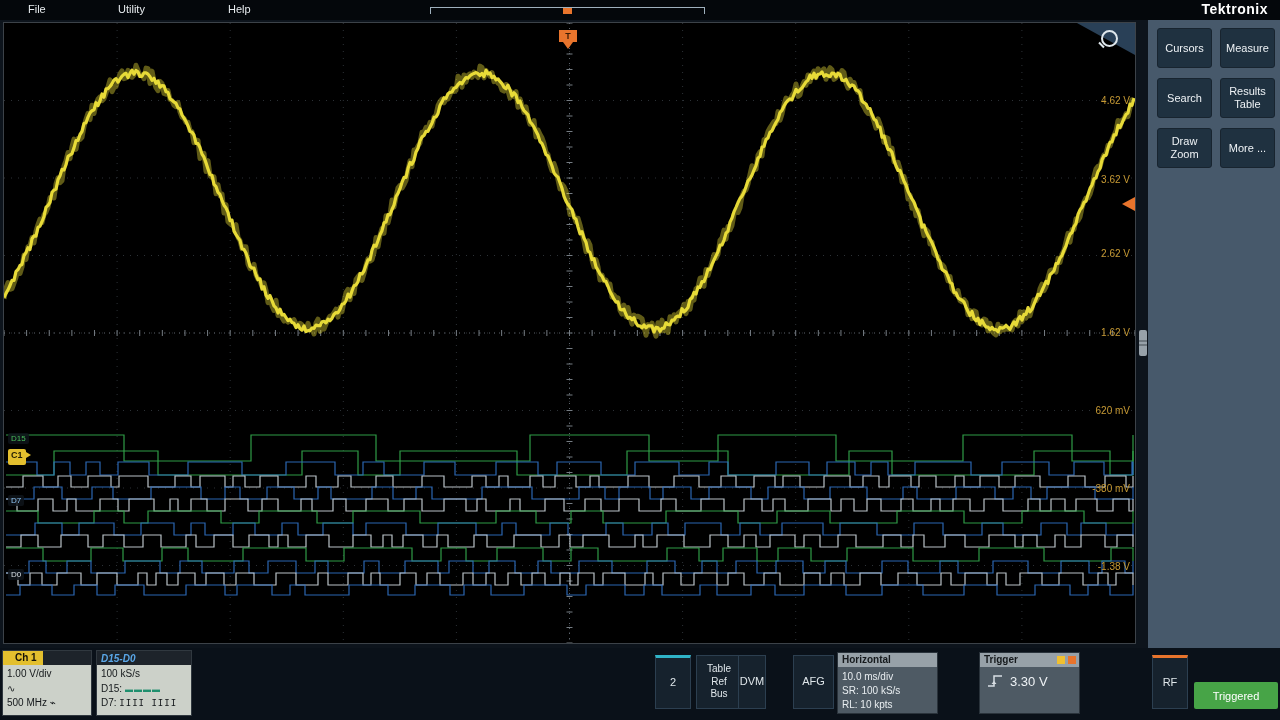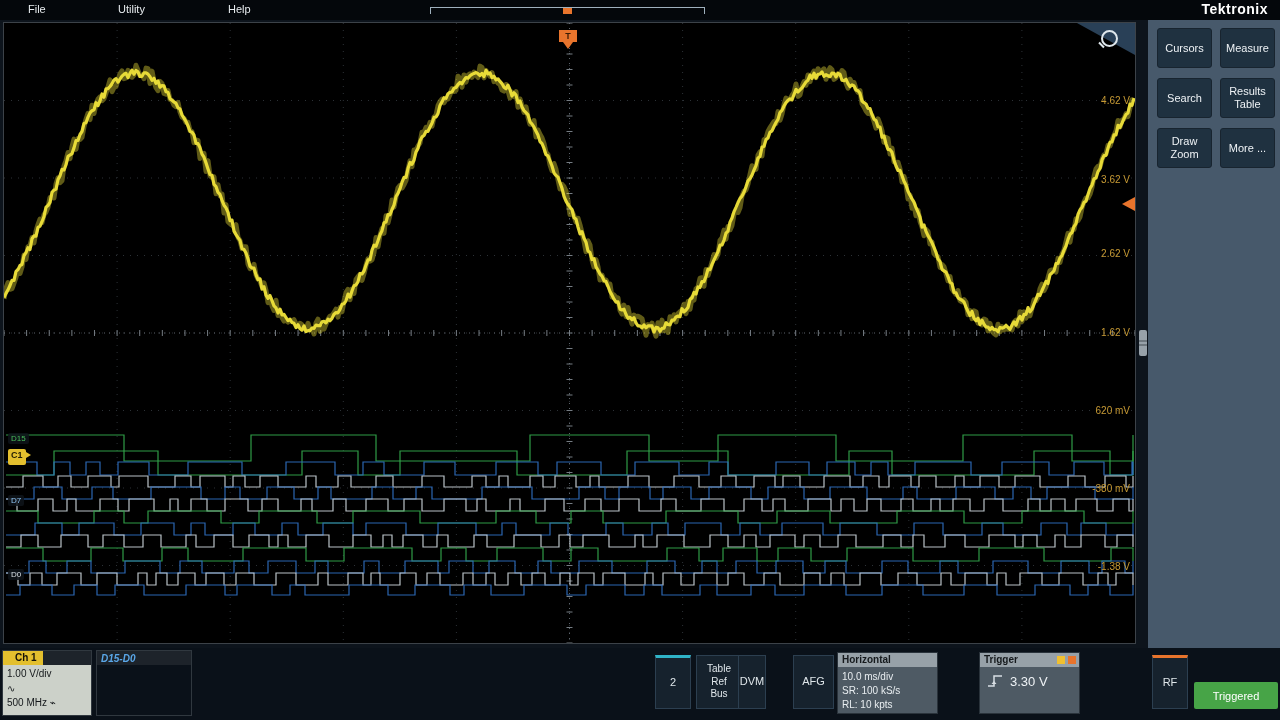--- a/index.html
+++ b/index.html
@@ -238,20 +238,27 @@
         <div><span>∿</span></div>
         <div><span>500 MHz</span>
              <span>⌁</span></div>
       </div>
     </div>
 
     <div class="badge" style="left:96px;width:96px">
       <div class="hdr">
           <span class="dtitle">D15-D0</span>
         </div>
+      <div class="bdy">
+        <div>100 kS/s</div>
+        <div><span>D15:</span>
+             <span class="dash">▬▬▬▬</span></div>
+        <div><span>D7:</span>
+             <span class="bars">IIII IIII</span></div>
+      </div>
     </div>
 
     <div class="sq-btn cyan-top" style="left:655px;width:36px">2</div>
     <div class="sq-btn" style="left:696px;width:46px;font-size:10px">Table
 Ref
 Bus</div>
     <div class="sq-btn" style="left:738px;width:28px">DVM</div>
     <div class="sq-btn" style="left:793px;width:41px">AFG</div>
 
     <div class="info-panel" style="left:837px;width:101px">

